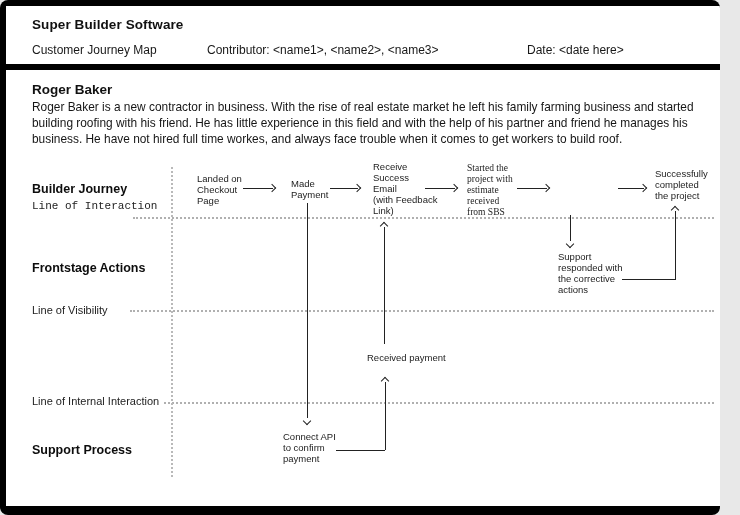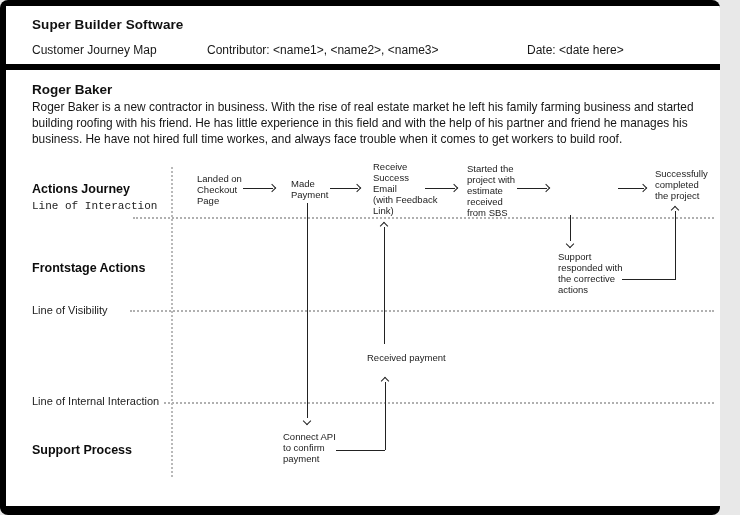--- a/index.html
+++ b/index.html
@@ -56,21 +56,21 @@
 
   <div class="divider"></div>
 
   <div class="panel body-panel">
 
     <div class="abs persona-name">Roger Baker</div>
     <div class="abs persona-desc">Roger Baker is a new contractor in business. With the rise of real estate market he left his family farming business and started
 building roofing with his friend. He has little experience in this field and with the help of his partner and friend he manages his
 business. He have not hired full time workes, and always face trouble when it comes to get workers to build roof.</div>
 
-    <div class="abs sec" style="left:26px; top:112px;">Actions Journey</div>
+    <div class="abs sec" style="left:26px; top:112px;">Builder Journey</div>
     <div class="abs lin" style="left:26px; top:130px;font-family:Liberation Mono, monospace;">Line of Interaction</div>
     <div class="abs sec" style="left:26px; top:191px;">Frontstage Actions</div>
     <div class="abs lin" style="left:26px; top:234px;">Line of Visibility</div>
     <div class="abs lin" style="left:26px; top:325px;">Line of Internal Interaction</div>
     <div class="abs sec" style="left:26px; top:373px;">Support Process</div>
 
     <div class="dot-h" style="left:127px; top:147px; width:581px;"></div>
     <div class="dot-h" style="left:124px; top:240px; width:584px;"></div>
     <div class="dot-h" style="left:158px; top:332px; width:550px;"></div>
     <div class="dot-v" style="left:165px; top:97px; height:310px;"></div>
@@ -78,21 +78,21 @@
     <div class="step" style="left:191px; top:103px;">Landed on
 Checkout
 Page</div>
     <div class="step" style="left:285px; top:108px;">Made
 Payment</div>
     <div class="step" style="left:367px; top:91px;">Receive
 Success
 Email
 (with Feedback
 Link)</div>
-    <div class="step" style="left:461px; top:93px;">Started the
+    <div class="step" style="left:461px; top:93px;font-family:Liberation Serif, serif;">Started the
 project with
 estimate
 received
 from SBS</div>
     <div class="step" style="left:649px; top:98px;">Successfully
 completed
 the project</div>
 
     <div class="hline" style="left:237px; top:118px; width:30px;"></div>
     <div class="chev r" style="left:263px; top:115px;"></div>

